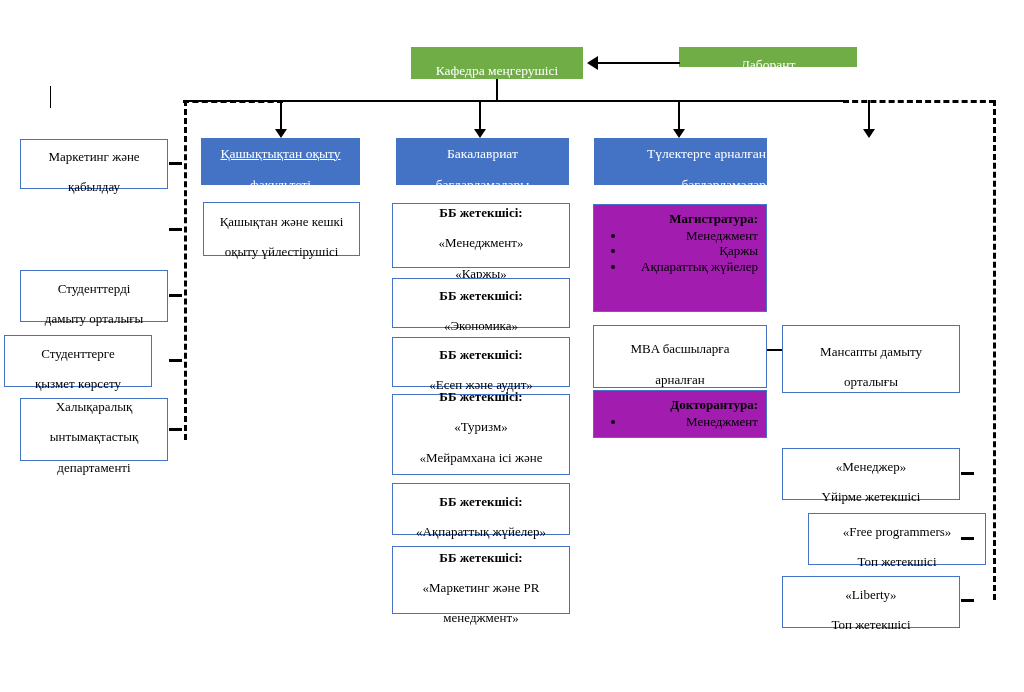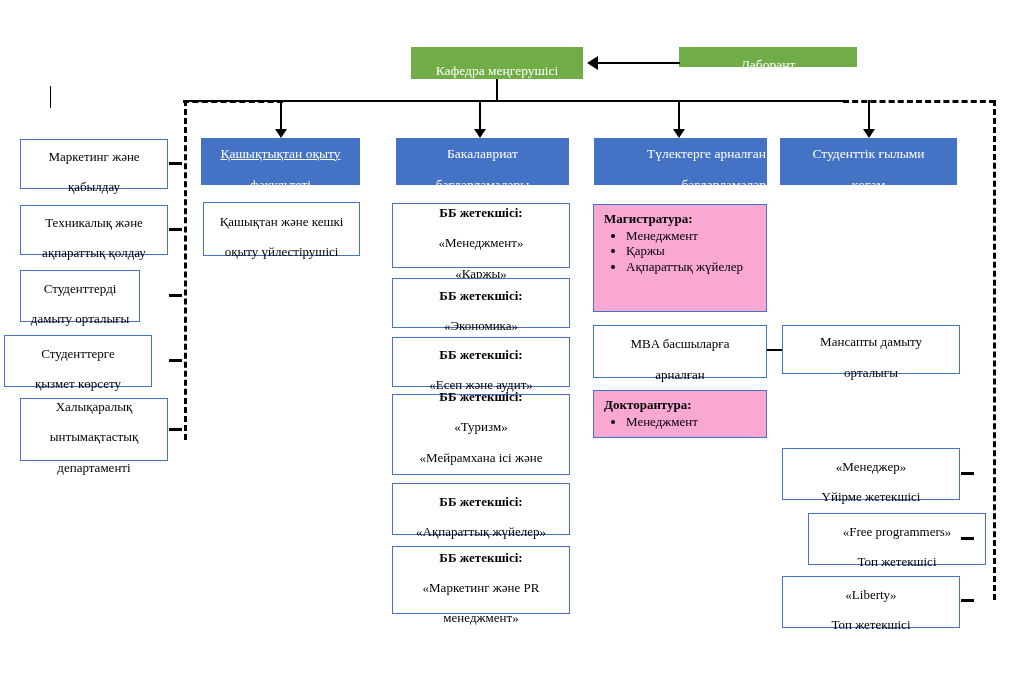--- a/index.html
+++ b/index.html
@@ -48,23 +48,23 @@
   .box-white {
     background: #ffffff;
     color: #000000;
     border: 1.6px solid #4472C4;
   }
 
   
   .box-list {
     position: absolute;
     box-sizing: border-box;
-    background: #f9a8d4;
+    background: #a21caf;
     border: 1.6px solid #4472C4;
-    text-align: left;
+    text-align: right;
     font-size: 13px;
     line-height: 1.2;
     padding: 6px 8px 6px 10px;
   }
   .box-list .hd { font-weight: bold; display:block; margin-bottom: 1px;}
   .box-list ul { margin: 0; padding-left: 22px; list-style: disc; }
   .box-list li { margin: 0; padding: 0; }
 
   .bold { font-weight: bold; }
 
@@ -164,38 +164,30 @@
   <div class="box box-blue" style="left:396px; top:138px; width:173px; height:47px;">
     <span class="ln">Бакалавриат</span>
     <span class="ln">бағдарламалары</span>
   </div>
 
   <div class="box box-blue" style="left:594px; top:138px; width:173px; height:47px;align-items:flex-end;">
     <span class="ln">Түлектерге арналған</span>
     <span class="ln">бағдарламалар</span>
   </div>
 
-  <div class="box box-blue" style="left:780px; top:138px; width:177px; height:47px;">
-    <span class="ln">Студенттік ғылыми</span>
-    <span class="ln">қоғам</span>
-  </div>
 
   <div class="box box-white" style="left:20px; top:139px; width:148px; height:50px;">
     <span class="ln">Маркетинг және</span>
     <span class="ln">қабылдау</span>
   </div>
   <div class="stub" style="left:169px; top:162px;"></div>
 
-  <div class="box box-white" style="left:20px; top:205px; width:148px; height:50px;">
-    <span class="ln">Техникалық және</span>
-    <span class="ln">ақпараттық қолдау</span>
-  </div>
   <div class="stub" style="left:169px; top:228px;"></div>
 
-  <div class="box box-white" style="left:20px; top:270px; width:120px; height:52px;">
+  <div class="box box-white" style="left:20px; top:270px; width:148px; height:52px;">
     <span class="ln">Студенттерді</span>
     <span class="ln">дамыту орталығы</span>
   </div>
   <div class="stub" style="left:169px; top:294px;"></div>
 
   <div class="box box-white" style="left:4px; top:335px; width:148px; height:52px;">
     <span class="ln">Студенттерге</span>
     <span class="ln">қызмет көрсету</span>
   </div>
   <div class="stub" style="left:169px; top:359px;"></div>
@@ -248,28 +240,28 @@
 
   <div class="box-list" style="left:593px; top:204px; width:174px; height:108px;">
     <span class="hd">Магистратура:</span>
     <ul>
       <li>Менеджмент</li>
       <li>Қаржы</li>
       <li>Ақпараттық жүйелер</li>
     </ul>
   </div>
 
-  <div class="box box-white" style="left:593px; top:325px; width:174px; height:53px;">
+  <div class="box box-white" style="left:593px; top:325px; width:174px; height:63px;">
     <span class="ln">MBA басшыларға</span>
     <span class="ln">арналған</span>
   </div>
 
   <div class="hline" style="left:767px; top:349px; width:15px;"></div>
 
-  <div class="box box-white" style="left:782px; top:325px; width:178px; height:49px;">
+  <div class="box box-white" style="left:782px; top:325px; width:178px; height:68px;">
     <span class="ln">Мансапты дамыту</span>
     <span class="ln">орталығы</span>
   </div>
 
   <div class="box-list" style="left:593px; top:390px; width:174px; height:48px;">
     <span class="hd">Докторантура:</span>
     <ul>
       <li>Менеджмент</li>
     </ul>
   </div>

